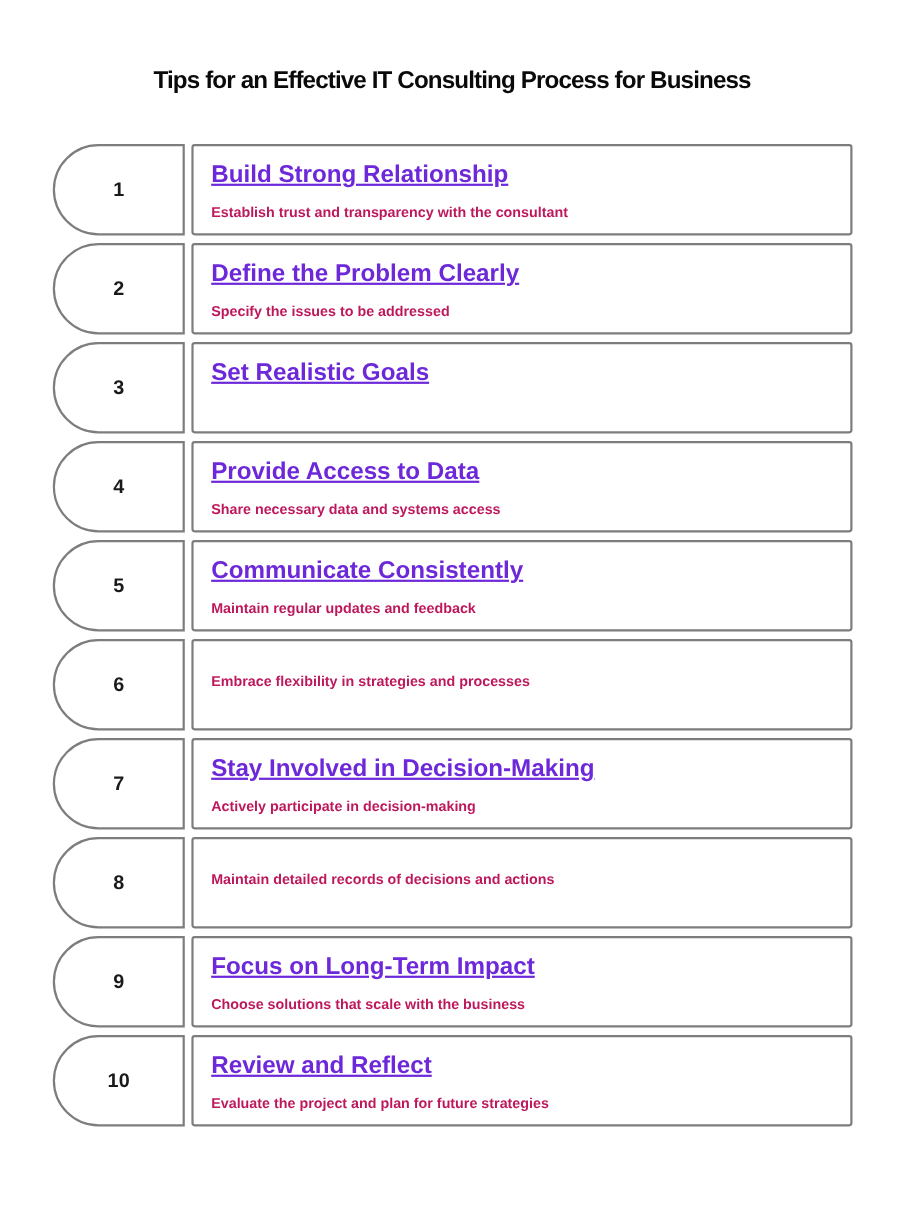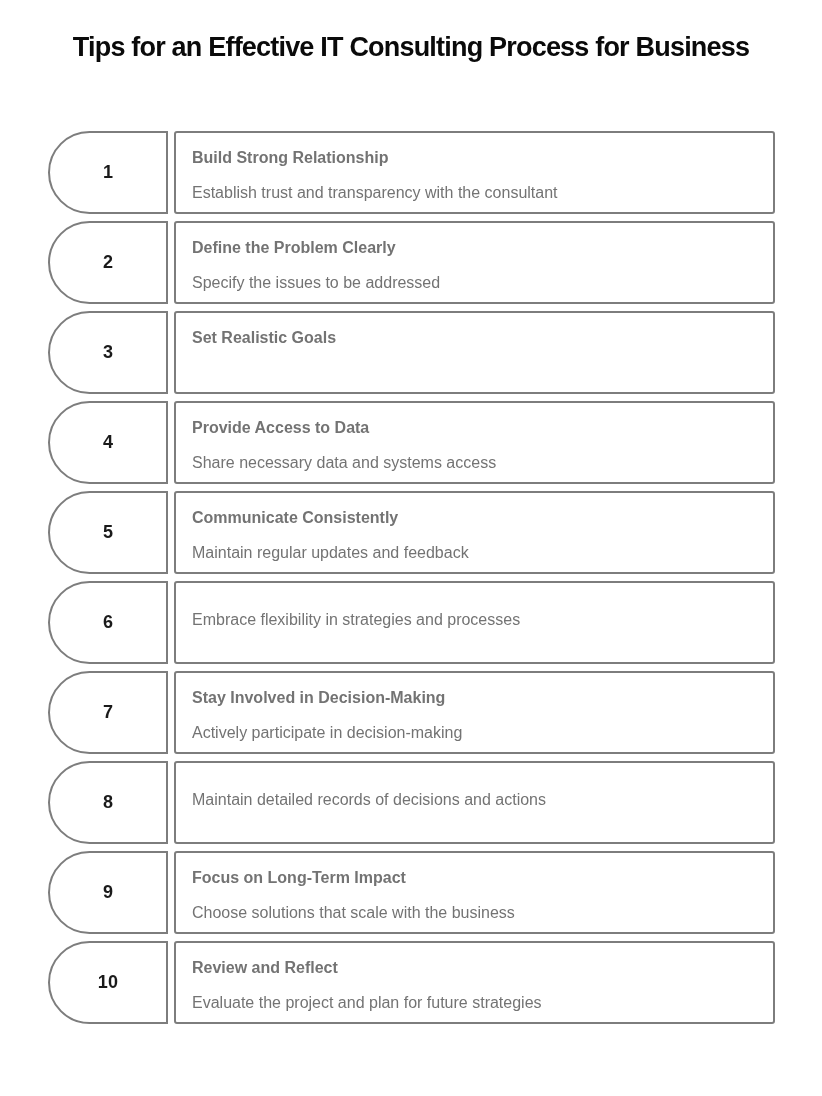--- a/index.html
+++ b/index.html
@@ -10,26 +10,26 @@
   .page {
     position: relative;
     width: 822px;
     height: 1096px;
     background: #ffffff;
     font-family: "Liberation Sans", sans-serif;
     overflow: hidden;
   }
   .page-title {
     position: absolute;
-    top: 32px;
+    top: 60px;
     left: 0;
     width: 100%;
     margin: 0;
     text-align: center;
-    font-size: 27px;
+    font-size: 22px;
     font-weight: 700;
     letter-spacing: -0.8px;
     color: #0a0a0a;
     white-space: nowrap;
   }
   .tips-list {
     position: absolute;
     top: 131px;
     left: 48px;
     width: 727px;
@@ -62,31 +62,32 @@
   .tip-card {
     flex: 1 1 auto;
     box-sizing: border-box;
     border: 2px solid #7d7d7d;
     border-radius: 3px;
     background: #ffffff;
     padding: 13px 18px 0 16px;
     overflow: hidden;
   }
   .tip-title {
-    font-size: 16px;
+    font-size: 22px;
     font-weight: 700;
-    color: #737373;
+    color: #6d28d9;
     line-height: 23px;
     white-space: nowrap;
+    text-decoration: underline;
   }
   .tip-desc {
     margin-top: 12px;
-    font-size: 16px;
-    font-weight: 400;
-    color: #737373;
+    font-size: 13px;
+    font-weight: 700;
+    color: #be185d;
     line-height: 23px;
     white-space: nowrap;
   }
 </style>
 </head>
 <body>
 
 <div class="page">
   <h1 class="page-title">Tips for an Effective IT Consulting Process for Business</h1>
   <div class="tips-list" id="tips-list">

